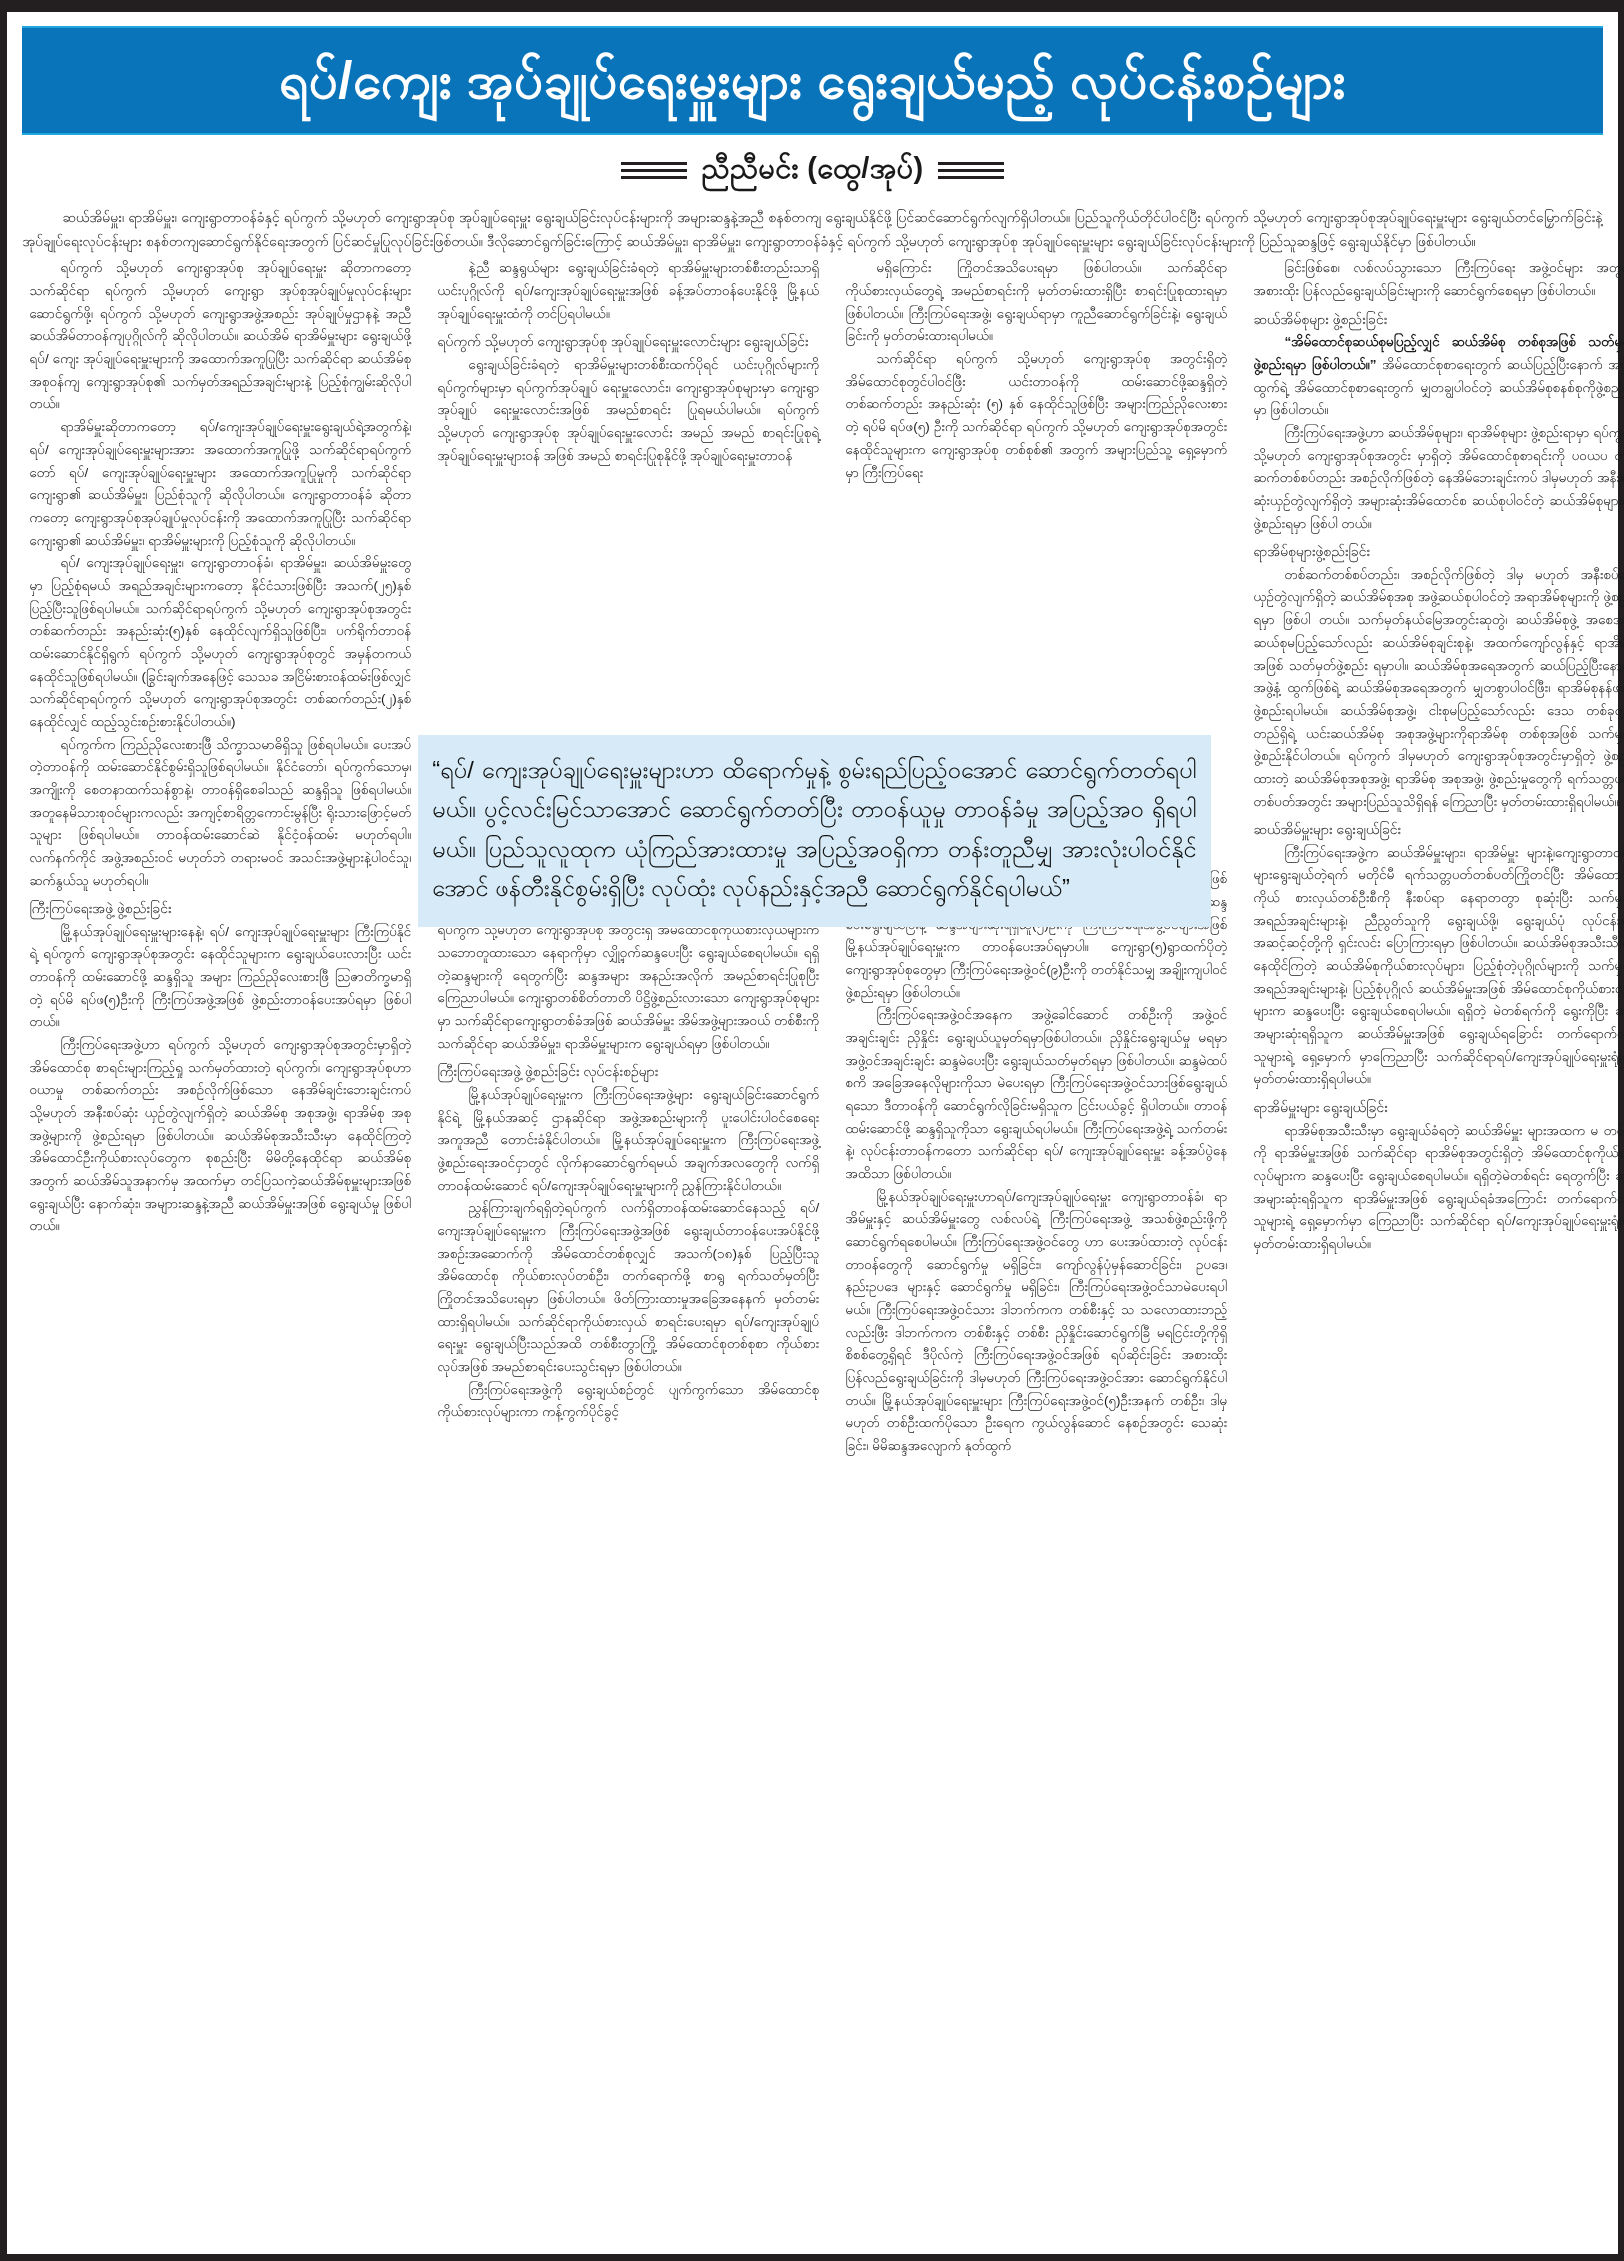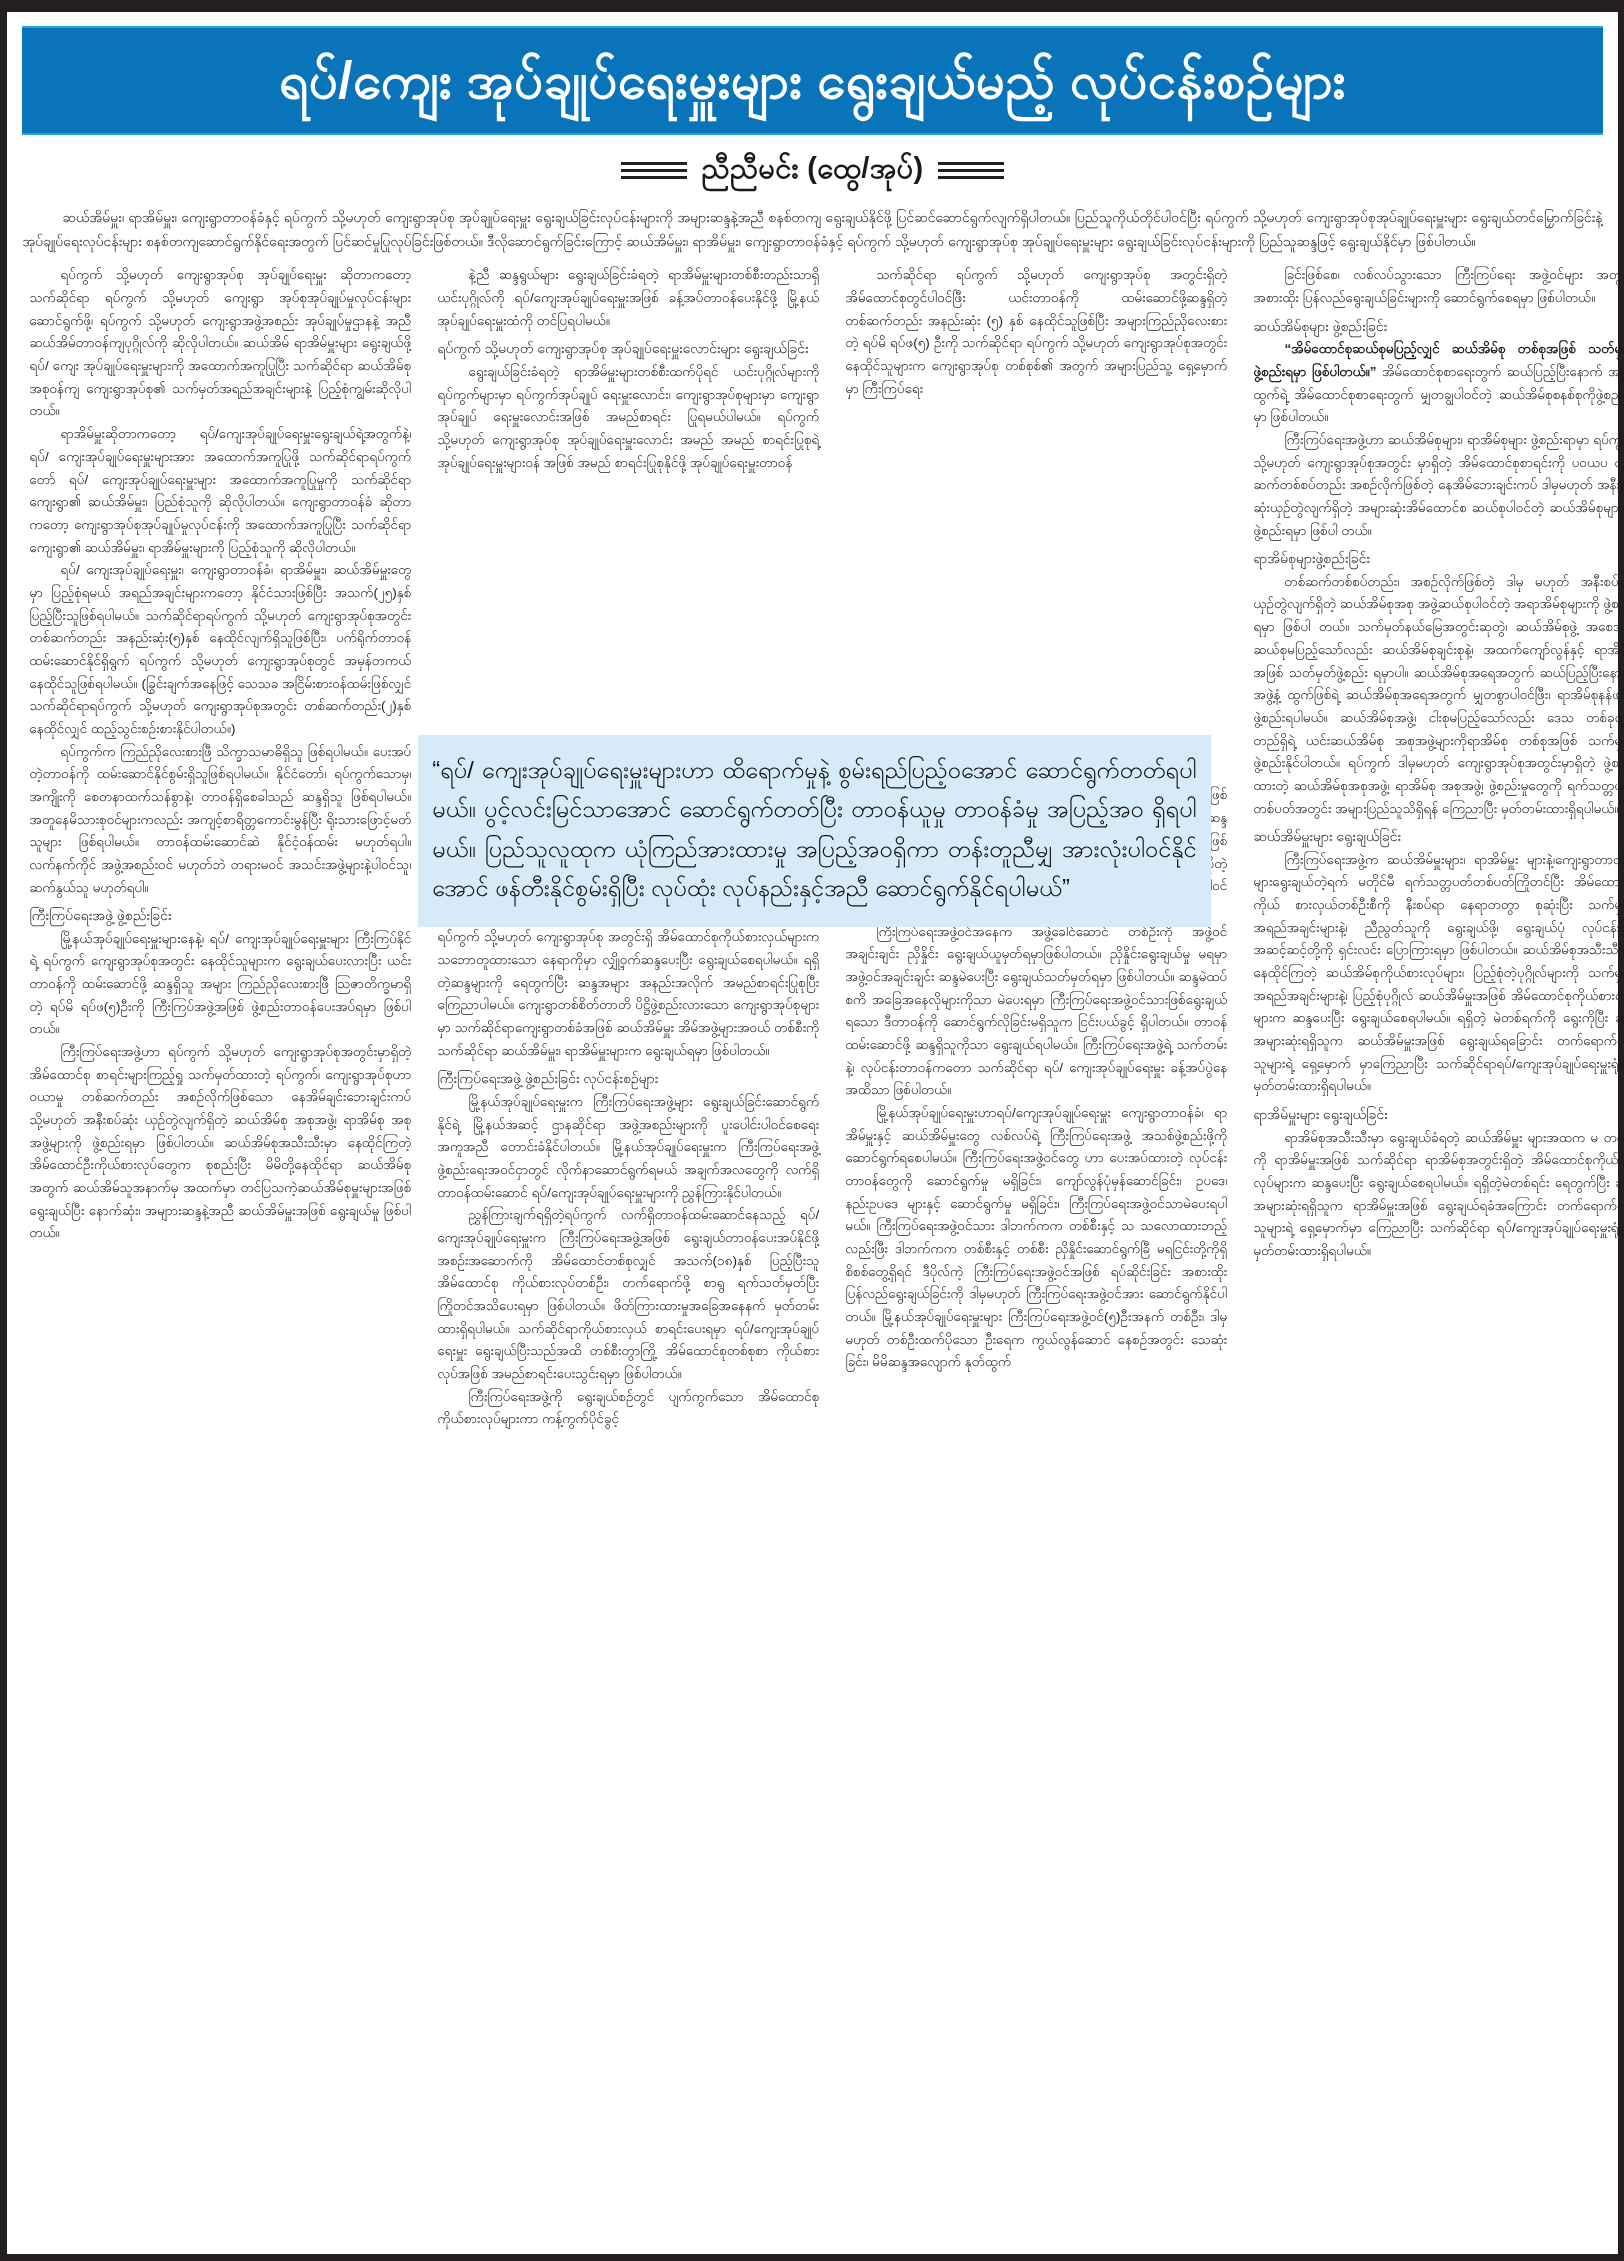--- a/index.html
+++ b/index.html
@@ -88,21 +88,21 @@
   }
 
   
   .lead {
     width: 100%;
     font-size: 14px;
     line-height: 1.72;
     text-align: justify;
     text-justify: inter-word;
     text-indent: 40px;
-    margin-bottom: 11px;
+    margin-bottom: 4px;
     word-spacing: 0.3px;
   }
 
   
   .cols {
     position: relative;
     width: 100%;
     display: flex;
     gap: 12px;
     align-items: flex-start;
@@ -190,20 +190,21 @@
         <div style="height:384px;"></div>
         <p class="noindent">ထမ်းဆောင်ဖို့ ဆန္ဒပြဟုတဲ့ ရာအိမ်မှူးများရှိပါရဲင် ယင်းတို့ စာရင်းတွင် ချန်ခဲ့လုပ်ထားရပါမယ်။</p>
         <p>ပြုစုထားတဲ့အမည်စာရင်းပါ ပုဂ္ဂိုလ်များအနက်က တစ်ဦးကို သက်ဆိုင်ရာ ရပ်ကွက် သို့မဟုတ် ကျေးရွာအုပ်စု အတွင်းရှိ အိမ်ထောင်စုကိုယ်စားလှယ်များက သဘောတူထားသော နေရာကိုမှာ လျှို့ဝှက်ဆန္ဒပေးပြီး ရွေးချယ်စေရပါမယ်။ ရရှိတဲ့ဆန္ဒများကို ရေတွက်ပြီး ဆန္ဒအများ အနည်းအလိုက် အမည်စာရင်းပြုစုပြီး ကြေညာပါမယ်။ ကျေးရွာတစ်စိတ်တာတိ ပိဋ္ဌိဖွဲ့စည်းလားသော ကျေးရွာအုပ်စုများမှာ သက်ဆိုင်ရာကျေးရွာတစ်ခံအဖြစ် ဆယ်အိမ်မှူး အိမ်အဖွဲ့များအဝယ် တစ်စီးကို သက်ဆိုင်ရာ ဆယ်အိမ်မှူး၊ ရာအိမ်မှူးများက ရွေးချယ်ရမှာ ဖြစ်ပါတယ်။</p>
         <h3>ကြီးကြပ်ရေးအဖွဲ့ ဖွဲ့စည်းခြင်း လုပ်ငန်းစဉ်များ</h3>
         <p>မြို့နယ်အုပ်ချုပ်ရေးမှူးက ကြီးကြပ်ရေးအဖွဲ့များ ရွေးချယ်ခြင်းဆောင်ရွက်နိုင်ရဲ့ မြို့နယ်အဆင့် ဌာနဆိုင်ရာ အဖွဲ့အစည်းများကို ပူးပေါင်းပါဝင်စေရေး အကူအညီ တောင်းခံနိုင်ပါတယ်။ မြို့နယ်အုပ်ချုပ်ရေးမှူးက ကြီးကြပ်ရေးအဖွဲ့ ဖွဲ့စည်းရေးအဝင်ငှာတွင် လိုက်နာဆောင်ရွက်ရမယ် အချက်အလတွေကို လက်ရှိတာဝန်ထမ်းဆောင် ရပ်/ကျေးအုပ်ချုပ်ရေးမှူးများကို ညွှန်ကြားနိုင်ပါတယ်။</p>
         <p>ညွှန်ကြားချက်ရရှိတဲ့ရပ်ကွက် လက်ရှိတာဝန်ထမ်းဆောင်နေသည့် ရပ်/ ကျေးအုပ်ချုပ်ရေးမှူးက ကြီးကြပ်ရေးအဖွဲ့အဖြစ် ရွေးချယ်တာဝန်ပေးအပ်နိုင်ဖို့ အစဉ်းအဆောက်ကို အိမ်ထောင်တစ်စုလျှင် အသက်(၁၈)နှစ် ပြည့်ပြီးသူ အိမ်ထောင်စု ကိုယ်စားလုပ်တစ်ဦး၊ တက်ရောက်ဖို့ စာရွ ရက်သတ်မှတ်ပြီး ကြိုတင်အသိပေးရမှာ ဖြစ်ပါတယ်။ ဖိတ်ကြားထားမှုအခြေအနေနက် မှတ်တမ်းထားရှိရပါမယ်။ သက်ဆိုင်ရာကိုယ်စားလှယ် စာရင်းပေးရမှာ ရပ်/ကျေးအုပ်ချုပ်ရေးမှူး ရွေးချယ်ပြီးသည်အထိ တစ်စီးတွာကြို့ အိမ်ထောင်စုတစ်စုစာ ကိုယ်စားလုပ်အဖြစ် အမည်စာရင်းပေးသွင်းရမှာ ဖြစ်ပါတယ်။</p>
         <p>ကြီးကြပ်ရေးအဖွဲ့ကို ရွေးချယ်စဉ်တွင် ပျက်ကွက်သော အိမ်ထောင်စုကိုယ်စားလုပ်များကာ ကန့်ကွက်ပိုင်ခွင့်</p>
       </div>
 
       <div class="col">
+        <p>မရှိကြောင်း ကြိုတင်အသိပေးရမှာ ဖြစ်ပါတယ်။ သက်ဆိုင်ရာကိုယ်စားလှယ်တွေရဲ့ အမည်စာရင်းကို မှတ်တမ်းထားရှိပြီး စာရင်းပြုစုထားရမှာ ဖြစ်ပါတယ်။ ကြီးကြပ်ရေးအဖွဲ့၊ ရွေးချယ်ရာမှာ ကူညီဆောင်ရွက်ခြင်းနဲ့၊ ရွေးချယ်ခြင်းကို မှတ်တမ်းထားရပါမယ်။</p>
         <p>သက်ဆိုင်ရာ ရပ်ကွက် သို့မဟုတ် ကျေးရွာအုပ်စု အတွင်းရှိတဲ့ အိမ်ထောင်စုတွင်ပါဝင်ဖြီး ယင်းတာဝန်ကို ထမ်းဆောင်ဖို့ဆန္ဒရှိတဲ့ တစ်ဆက်တည်း အနည်းဆုံး (၅) နှစ် နေထိုင်သူဖြစ်ပြီး အများကြည်ညိုလေးစားတဲ့ ရပ်မိ ရပ်ဖ(၅) ဦးကို သက်ဆိုင်ရာ ရပ်ကွက် သို့မဟုတ် ကျေးရွာအုပ်စုအတွင်း နေထိုင်သူများက ကျေးရွာအုပ်စု တစ်စုစ်၏ အတွက် အများပြည်သူ့ ရှေ့မှောက်မှာ ကြီးကြပ်ရေး</p>
         <div style="height:384px;"></div>
         <p class="noindent">အဖွဲ့ဝင်များအဖြစ် ရွေးချယ်ပြီး၊ မြို့နယ်အုပ်ချုပ်ရေးမှူးက တာဝန်ပေးအပ်ရမှာ ဖြစ်ပါတယ်။ ရွေးချယ်ပြီးတဲ့ ရပ်မိ ရပ်ဖ အရေအတွက်ဟာ (၅)ဦးထက်ပိုမိုရင် ဆန္ဒပေးရွေးချယ်ပြီးနဲ့ ဆန္ဒအများဆုံးရရှိသူ(၅)ဦးကို ကြီးကြပ်ရေးအဖွဲ့ဝင်များအဖြစ် မြို့နယ်အုပ်ချုပ်ရေးမှူးက တာဝန်ပေးအပ်ရမှာပါ။ ကျေးရွာ(၅)ရွာထက်ပိုတဲ့ ကျေးရွာအုပ်စုတွေမှာ ကြီးကြပ်ရေးအဖွဲ့ဝင်(၉)ဦးကို တတ်နိုင်သမျှ အချိုးကျပါဝင် ဖွဲ့စည်းရမှာ ဖြစ်ပါတယ်။</p>
         <p>ကြီးကြပ်ရေးအဖွဲ့ဝင်အနေက အဖွဲ့ခေါင်ဆောင် တစ်ဦးကို အဖွဲ့ဝင်အချင်းချင်း ညှိနှိုင်း ရွေးချယ်ယူမှတ်ရမှာဖြစ်ပါတယ်။ ညှိနှိုင်းရွေးချယ်မှု မရမှာ အဖွဲ့ဝင်အချင်းချင်း ဆန္ဒမဲပေးပြီး ရွေးချယ်သတ်မှတ်ရမှာ ဖြစ်ပါတယ်။ ဆန္ဒမဲထပ်စကိ အခြေအနေလိုများကိုသာ မဲပေးရမှာ ကြီးကြပ်ရေးအဖွဲ့ဝင်သားဖြစ်ရွေးချယ်ရသော ဒီတာဝန်ကို ဆောင်ရွက်လိုခြင်းမရှိသူက ငြင်းပယ်ခွင့် ရှိပါတယ်။ တာဝန်ထမ်းဆောင်ဖို့ ဆန္ဒရှိသူကိုသာ ရွေးချယ်ရပါမယ်။ ကြီးကြပ်ရေးအဖွဲ့ရဲ့ သက်တမ်းနဲ့၊ လုပ်ငန်းတာဝန်ကတော သက်ဆိုင်ရာ ရပ်/ ကျေးအုပ်ချုပ်ရေးမှူး ခန့်အပ်ပွဲနေအထိသာ ဖြစ်ပါတယ်။</p>
         <p>မြို့နယ်အုပ်ချုပ်ရေးမှူးဟာရပ်/ကျေးအုပ်ချုပ်ရေးမှူး ကျေးရွာတာဝန်ခံ၊ ရာအိမ်မှူးနှင့် ဆယ်အိမ်မှူးတွေ လစ်လပ်ရဲ့ ကြီးကြပ်ရေးအဖွဲ့ အသစ်ဖွဲ့စည်းဖို့ကို ဆောင်ရွက်ရစေပါမယ်။ ကြီးကြပ်ရေးအဖွဲ့ဝင်တွေ ဟာ ပေးအပ်ထားတဲ့ လုပ်ငန်းတာဝန်တွေကို ဆောင်ရွက်မှု မရှိခြင်း၊ ကျော်လွန်ပုံမှန်ဆောင်ခြင်း၊ ဥပဒေ၊ နည်းဥပဒေ များနှင့် ဆောင်ရွက်မှု မရှိခြင်း၊ ကြီးကြပ်ရေးအဖွဲ့ဝင်သာမဲပေးရပါမယ်။ ကြီးကြပ်ရေးအဖွဲ့ဝင်သား ဒါဘက်ကက တစ်စီးနှင့် သ သလောထားဘည့်လည်းဖြီး ဒါဘက်ကက တစ်စီးနှင့် တစ်စီး ညှိနှိုင်းဆောင်ရွက်ခြီ မရငြင်းတို့ကိုရှိ စိစစ်တွေ့ရှိရင် ဒီပိုလ်ကဲ့ ကြီးကြပ်ရေးအဖွဲ့ဝင်အဖြစ် ရပ်ဆိုင်းခြင်း အစားထိုး ပြန်လည်ရွေးချယ်ခြင်းကို ဒါမှမဟုတ် ကြီးကြပ်ရေးအဖွဲ့ဝင်အား ဆောင်ရွက်နိုင်ပါတယ်။ မြို့နယ်အုပ်ချုပ်ရေးမှူးများ ကြီးကြပ်ရေးအဖွဲ့ဝင်(၅)ဦးအနက် တစ်ဦး၊ ဒါမှမဟုတ် တစ်ဦးထက်ပိုသော ဦးရေက ကွယ်လွန်ဆောင် နေစဉ်အတွင်း သေဆုံးခြင်း၊ မိမိဆန္ဒအလျောက် နုတ်ထွက်</p>
       </div>
 
       <div class="col">
         <p>ခြင်းဖြစ်စေ၊ လစ်လပ်သွားသော ကြီးကြပ်ရေး အဖွဲ့ဝင်များ အတွက် အစားထိုး ပြန်လည်ရွေးချယ်ခြင်းများကို ဆောင်ရွက်စေရမှာ ဖြစ်ပါတယ်။</p>
         <h3>ဆယ်အိမ်စုများ ဖွဲ့စည်းခြင်း</h3>

